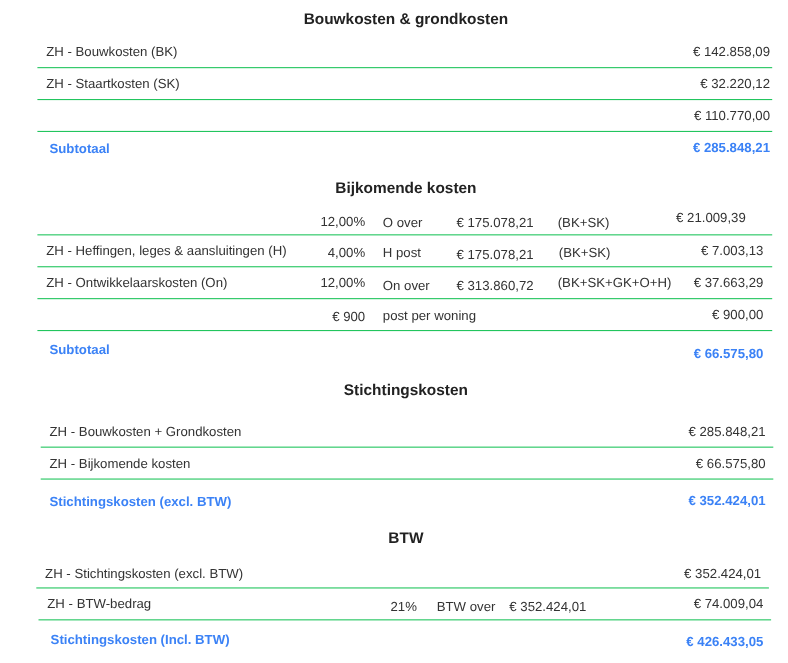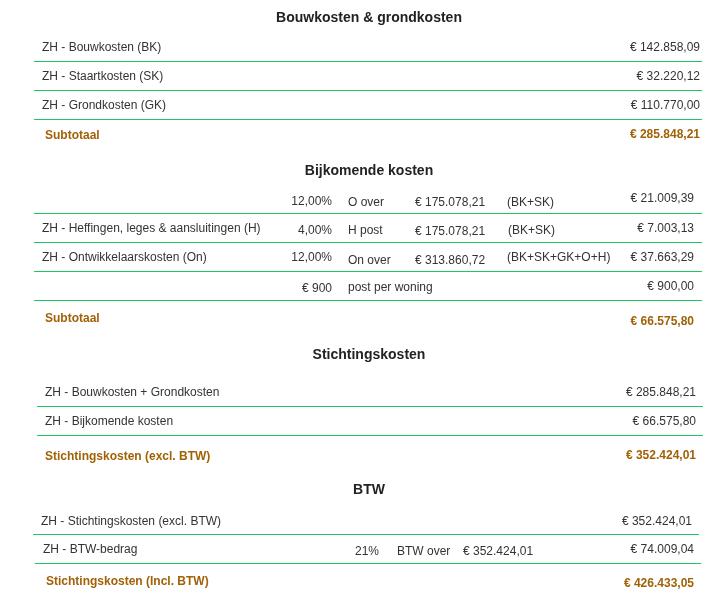--- a/index.html
+++ b/index.html
@@ -34,53 +34,52 @@
     .row.sep {
       border-bottom: 1px solid #22c55e;
     }
     .cell {
       position: absolute;
       white-space: nowrap;
       line-height: 16px;
     }
     .label { left: 8px; }
     .amount { right: 2px; text-align: right; }
-    .bold { font-weight: bold; color: #a16207; }
+    .bold { font-weight: bold; color: #3b82f6; }
     .pct { text-align: right; }
   </style>
 </head>
 <body>
 
 <div class="section-title" style="top:9px;">Bouwkosten &amp; grondkosten</div>
 
 <div class="row sep" style="top:33px;">
   <span class="cell label" style="top:6px;">ZH - Bouwkosten (BK)</span>
   <span class="cell amount" style="top:6px;">€ 142.858,09</span>
 </div>
 <div class="row sep" style="top:62px;">
   <span class="cell label" style="top:6px;">ZH - Staartkosten (SK)</span>
   <span class="cell amount" style="top:6px;">€ 32.220,12</span>
 </div>
 <div class="row sep" style="top:91px;">
-  <span class="cell label" style="top:6px;">ZH - Grondkosten (GK)</span>
   <span class="cell amount" style="top:6px;">€ 110.770,00</span>
 </div>
 <div class="row" style="top:120px;">
   <span class="cell label bold" style="top:7px; left:11px;">Subtotaal</span>
   <span class="cell amount bold" style="top:6px;">€ 285.848,21</span>
 </div>
 
 <div class="section-title" style="top:162px;">Bijkomende kosten</div>
 
 <div class="row sep" style="top:185px;">
   <span class="cell pct" style="top:8px; right:370px;">12,00%</span>
   <span class="cell" style="top:9px; left:314px;">O over</span>
   <span class="cell" style="top:9px; left:381px;">€ 175.078,21</span>
   <span class="cell" style="top:9px; left:473px;">(BK+SK)</span>
-  <span class="cell amount" style="top:5px; right:8px;text-align:center;">€ 21.009,39</span>
+  <span class="cell amount" style="top:5px; right:24px;text-align:center;">€ 21.009,39</span>
 </div>
 <div class="row sep" style="top:214px;">
   <span class="cell label" style="top:6px;">ZH - Heffingen, leges &amp; aansluitingen (H)</span>
   <span class="cell pct" style="top:8px; right:370px;">4,00%</span>
   <span class="cell" style="top:8px; left:314px;">H post</span>
   <span class="cell" style="top:9px; left:381px;">€ 175.078,21</span>
   <span class="cell" style="top:8px; left:474px;">(BK+SK)</span>
   <span class="cell amount" style="top:6px; right:8px;">€ 7.003,13</span>
 </div>
 <div class="row sep" style="top:243px;">

